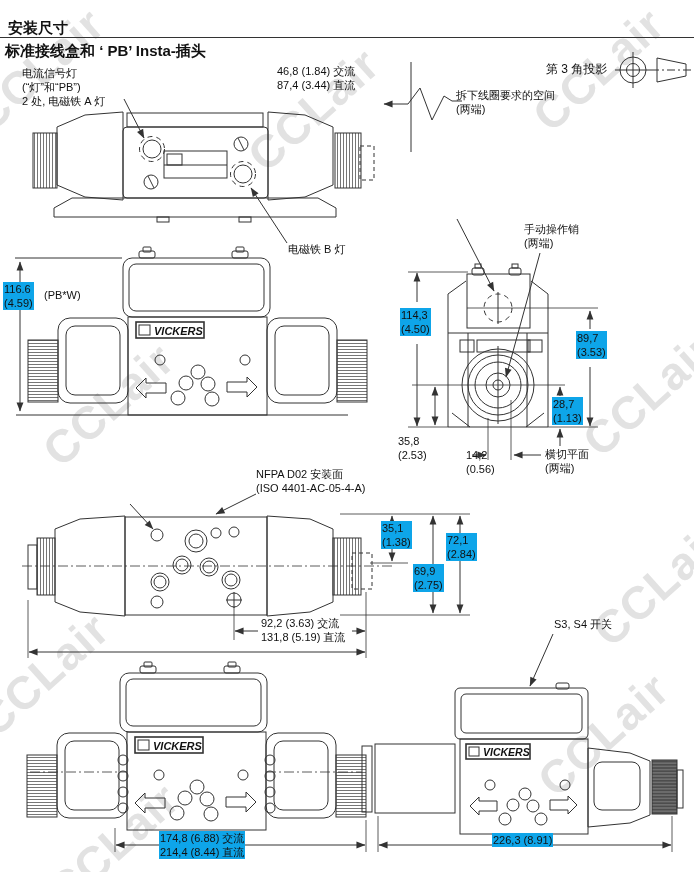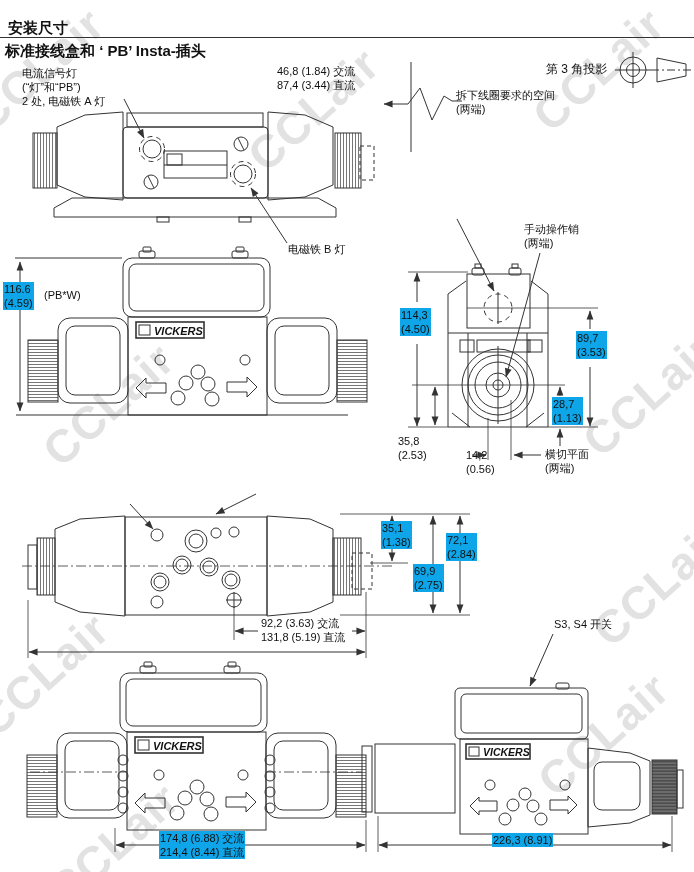--- a/index.html
+++ b/index.html
@@ -303,20 +303,22 @@
   <div class="ann bg" style="left:576px;top:331px">89,7
 (3.53)</div>
   <div class="ann bg" style="left:552px;top:397px">28,7
 (1.13)</div>
   <div class="ann" style="left:398px;top:434px">35,8
 (2.53)</div>
   <div class="ann" style="left:466px;top:448px">14,2
 (0.56)</div>
   <div class="ann" style="left:545px;top:447px">横切平面
 (两端)</div>
+  <div class="ann" style="left:256px;top:467px">NFPA D02 安装面
+(ISO 4401-AC-05-4-A)</div>
   <div class="ann bg" style="left:381px;top:521px">35,1
 (1.38)</div>
   <div class="ann bg" style="left:446px;top:533px">72,1
 (2.84)</div>
   <div class="ann bg" style="left:413px;top:564px">69,9
 (2.75)</div>
   <div class="ann" style="left:261px;top:616px">92,2 (3.63) 交流
 131,8 (5.19) 直流</div>
   <div class="ann" style="left:554px;top:617px">S3, S4 开关</div>
   <div class="ann bg" style="left:159px;top:831px">174,8 (6.88) 交流

